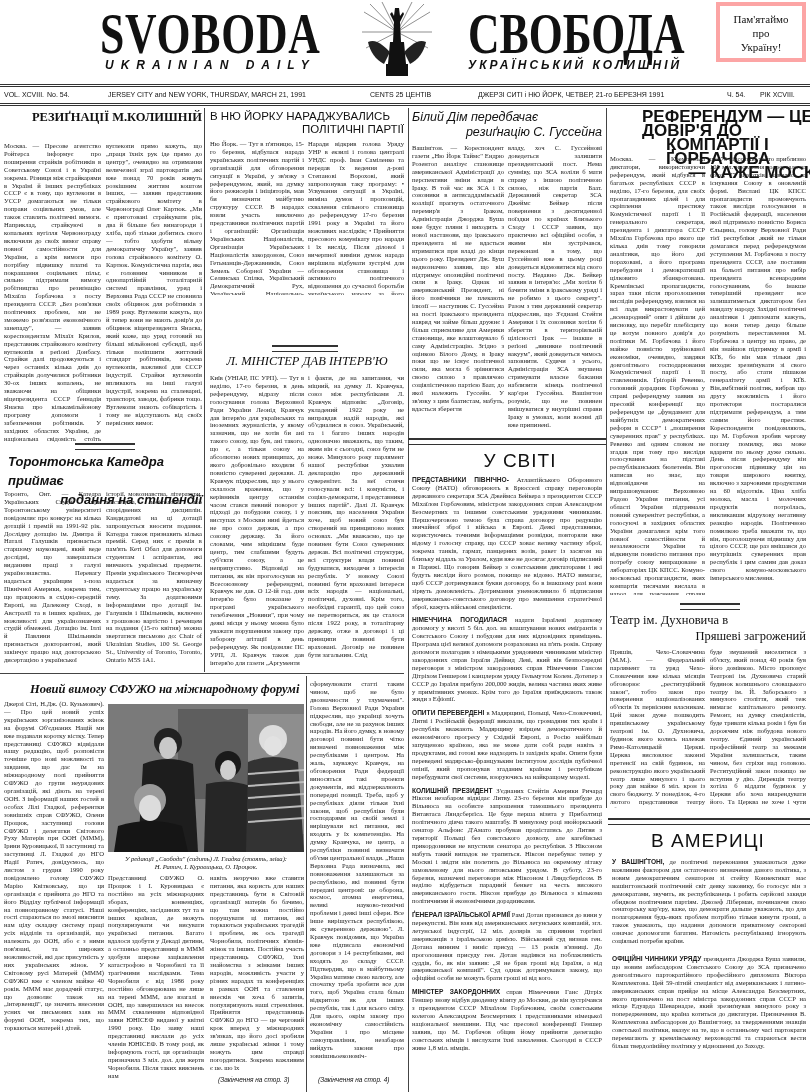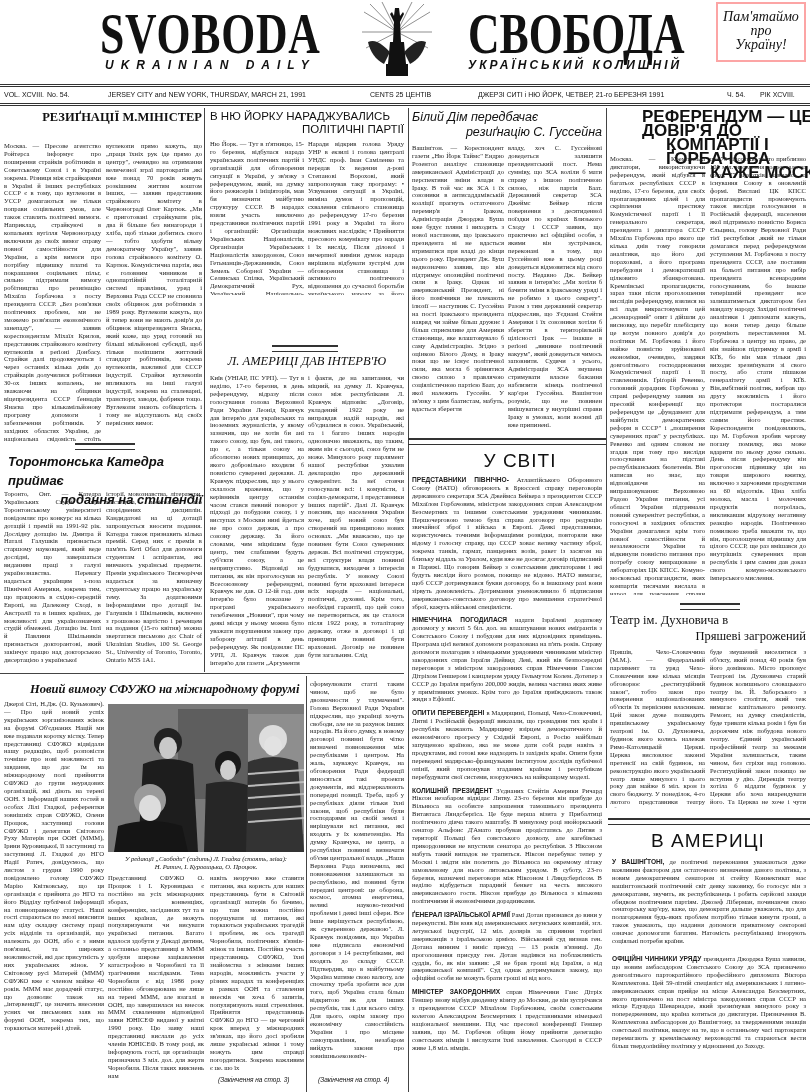--- a/index.html
+++ b/index.html
@@ -4,21 +4,21 @@
 <style>
   html,body{margin:0;padding:0;background:#fff;}
   body{width:810px;height:1092px;overflow:hidden;position:relative;color:#111;font-family:"Liberation Serif","DejaVu Serif",serif;}
   .abs{position:absolute;}
   .masthead{left:0;top:0;width:810px;height:80px;}
   .mast-latin{position:absolute;left:100px;top:4px;font-family:"Liberation Serif",serif;font-weight:bold;font-size:56px;letter-spacing:1px;transform:scaleX(0.78);transform-origin:left top;line-height:60px;}
   .mast-latin-sub{position:absolute;left:105px;top:58px;font-family:"Liberation Sans",sans-serif;font-weight:bold;font-style:italic;font-size:12px;letter-spacing:7px;}
   .mast-cyr{position:absolute;left:468px;top:4px;font-family:"Liberation Serif",serif;font-weight:bold;font-size:56px;line-height:60px;transform:scaleX(0.78);transform-origin:left top;}
   .mast-cyr-sub{position:absolute;left:468px;top:58px;font-family:"Liberation Sans",sans-serif;font-weight:bold;font-style:italic;font-size:12px;letter-spacing:3px;}
   .emblem{position:absolute;left:362px;top:2px;width:70px;height:76px;}
-  .motto{position:absolute;left:716px;top:2px;width:90px;height:60px;border:2px solid #fca5a5;font-style:italic;font-size:14px;text-align:center;line-height:14px;padding-top:6px;box-sizing:border-box;}
+  .motto{position:absolute;left:716px;top:2px;width:90px;height:60px;border:4px solid #fca5a5;font-size:11px;text-align:center;line-height:14px;padding-top:6px;box-sizing:border-box;}
   .dateline{position:absolute;left:0;top:84px;width:810px;height:16px;border-top:3px double #333;border-bottom:3px double #333;font-family:"Liberation Sans",sans-serif;font-size:7px;line-height:16px;}
   .dateline span{position:absolute;top:0;white-space:nowrap;}
   .vrule{position:absolute;width:1px;background:#444;}
   .hrule{position:absolute;height:1px;background:#444;}
   .hdbl{position:absolute;height:4px;border-top:2px solid #333;border-bottom:1px solid #333;}
   .head{position:absolute;font-family:"Liberation Sans",sans-serif;font-weight:bold;color:#111;}
   .head-serif{font-family:"Liberation Serif",serif;}
   .head-ital{font-style:italic;font-weight:bold;}
   .col{position:absolute;font-size:6.6px;line-height:7.9px;text-align:justify;overflow:hidden;color:#222;}
   .col p{margin:0;text-indent:8px;}
@@ -72,21 +72,21 @@
   <span style="left:478px">ДЖЕРЗІ СИТІ і НЮ ЙОРК, ЧЕТВЕР, 21-го БЕРЕЗНЯ 1991</span>
   <span style="left:727px">Ч. 54.</span>
   <span style="left:760px">РІК XCVIII.</span>
 </div>
 
 <div class="vrule" style="left:204px;top:108px;height:200px"></div>
 <div class="vrule" style="left:408px;top:108px;height:984px"></div>
 <div class="vrule" style="left:606px;top:108px;height:700px"></div>
 
 <div class="head head-serif" style="left:4px;top:110px;width:198px;font-size:12.5px;line-height:14px;">
-  <div style="text-align:right">РЕЗИҐНАЦІЇ М.МІНІСТЕР</div>
+  <div style="text-align:right">РЕЗИҐНАЦІЇ М.КОЛИШНІЙ</div>
 </div>
 <div class="col" style="left:4px;top:142px;width:97px;height:300px">Москва. — Пресове агентство Ройтерса інформує про поширення страйків робітників в Советському Союзі і в Україні зокрема. Різниця між страйкарями в Україні й інших республіках СССР є в тому, що вуглекопи в УССР домагаються не тільки поправи соціяльних умов, але також ставлять політичні вимоги. Наприклад, страйкуючі в копальнях вугілля Червонограду включили до своїх вимог справу повної самостійности для України, а крім вимоги про потрібну підвишку платні та покрашання соціяльних пільг, сильно підтримали вимогу робітництва про резиґнацію Міхаїла Ґорбачова з посту президента СССР. „Без розв'язки політичних проблем, ми не зможемо розв'язати економічного занепаду", — заявив кореспондентам Міхаїл Крилов, представник страйкового комітету вуглекопів в реґіоні Донбасу. Страйки далі продовжуються і через останніх кілька днів до страйкарів долучилися робітники 30-ох інших копалень, не зважаючи на обіцянки віцепрезидента СССР Ґеннадія Янаєва про кількамільйонову програму допомоги і забезпечення робітників. У західних областях України, де національна свідомість стоїть дуже високо,</div>
 <div class="col" style="left:106px;top:142px;width:96px;height:300px">вуглекопи прямо кажуть, що „праця їхніх рук іде прямо до центру", очевидно на отримання величезної зграї партократів ,які вже понад 70 років живуть розкішним життям коштом інших, — заявив представник страйкового комітету в Червонограді Олег Картюк. „Ми є приготовані страйкувати рік, два й більше без винагороди і хліба, щоб тільки добитись свого — тобто здобути вільну демократичну Україну", заявив голова страйкового комітету О. Картюк. Комуністична партія, яка є головним чинником в однопартійній тоталітарній системі правління, уряд і Верховна Рада СССР не сповнила своїх обіцянок для робітників з 1989 року. Вуглекопи кажуть, що й тепер вони не мають довір'я до обіцянок віцепрезидента Янаєва, який каже, що уряд готовий на більші мільйонові субсидії, щоб тільки поліпшити життєвий стандарт робітників, зокрема вуглекопів, важливої для СССР індустрії. Страйки вуглекопів впливають на інші галузі індустрії, зокрема на сталеварні, транспорт, заводи, фабрики тощо. Вуглекопи знають собівартість і тому не відступають від своїх первісних вимог.</div>
 <div class="hdbl" style="left:75px;top:443px;width:60px"></div>
 
 <div class="head head-ital head-serif" style="left:8px;top:452px;width:194px;font-size:13px;line-height:19px;font-family:'Liberation Sans',sans-serif;">
   <div>Торонтонська Катедра приймає</div>
   <div style="text-align:right">подання на стипендії</div>
 </div>
 <div class="col" style="left:4px;top:490px;width:97px;height:176px">Торонто, Онт. — Катедра Українських Студій при Торонтонському університеті повідомляє про конкурс на кілька дотацій і премій на 1991-92 рік. Дослідну дотацію ім. Дмитра й Наталі Галушків признається старшому науковцеві, який веде дослідні, що завершаться виданням праці з галузі українознавства. Перевагу надається українцям з-поза Північної Америки, зокрема тим, що працюють в східно-середній Европі, на Далекому Сході, в Австралії та в інших країнах, де можливості для українознавчих студій обмежені. Дотацію ім. Іллі й Павлини Шкільників признається докторантові, який закінчує працю над докторською дисертацією з української</div>
@@ -95,21 +95,21 @@
 <div class="vrule" style="left:204px;top:296px;height:376px"></div>
 
 <div class="head" style="left:210px;top:110px;width:194px;font-size:11.5px;line-height:13px;font-weight:normal;">
   <div>В НЮ ЙОРКУ НАРАДЖУВАЛИСЬ</div>
   <div style="text-align:right">ПОЛІТИЧНІ ПАРТІЇ</div>
 </div>
 <div class="col" style="left:210px;top:140px;width:94px;height:155px">Ню Йорк. — Тут в п'ятницю, 15-го березня, відбулася нарада українських політичних партій і організацій для обговорення ситуації в Україні, у зв'язку з референдумом, який, на думку його режисерів і ініціяторів, мав би визначити майбутню структуру СССР. В нарадах взяли участь виключно представники політичних партій і організацій: Організація Українських Націоналістів, Організація Українських Націоналістів закордоном, Союз Гетьманців-Державників, Союз Земель Соборної України — Селянська Спілка, Український Демократичний Рух, Український Національно-Державний Союз, Українська Демократично-Республіканська Партія, Українське Національно-Демократичне Об'єднання, Українська Революційна Демократична Партія.</div>
 <div class="col" style="left:308px;top:140px;width:96px;height:155px">Наради відкрив голова Уряду УНР в екзилі і голова централі УНДС проф. Іван Саміленко та передав їх ведення д-рові Степанові Ворохові, який запропонував таку програму: • Усвування ситуації в Україні, виміна думок і пропозицій, схвалення спільного становища до референдуму 17-го березня 1991 року в Україні та його можливих наслідків; • Прийняття пресового комунікату про наради і їх вислід. Після ділової і вичерпної виміни думок нарада вирішила відбувати зустрічі для обговорення становища і активного політичного відношення до сучасної боротьби українського народу за його національну і державну незалежність.</div>
 <div class="hdbl" style="left:272px;top:345px;width:66px"></div>
 
-<div class="head head-ital head-serif" style="left:210px;top:354px;width:194px;font-size:12.5px;text-align:center;font-weight:normal;">Л. АМЕРИЦІ ДАВ ІНТЕРВ'Ю</div>
+<div class="head head-ital head-serif" style="left:210px;top:354px;width:194px;font-size:12.5px;text-align:center;font-weight:normal;">Л. МІНІСТЕР ДАВ ІНТЕРВ'Ю</div>
 <div class="col" style="left:210px;top:374px;width:94px;height:296px">Київ (УНІАР, ПС УРП). — Тут в неділю, 17-го березня, в день референдуму, відразу після голосування голова Верховної Ради України Леонід Кравчук дав інтерв'ю для українських та іноземних журналістів, у якому зазначив, що не хотів би ані такого союзу, що був, ані такого, що є, а тільки союзу на абсолютно нових принципах, до якого добровільно входили б повністю суверенні держави. Л. Кравчук підкреслив, що у нього склалося враження, що у керівників центру останнім часом стався певний поворот у підході до побудови союзу, і у виступах з Москви нині йдеться не про союз держав, а про союзну державу. За його словами, чим міцнішим буде центр, тим слабшими будуть суб'єкти союзу, а це неприпустимо. Відповіді на питання, як він проголосував на Всесоюзному референдумі, Кравчук не дав. О 12-ій год. дня інтерв'ю було показане у програмі українського телебачення „Новини", при чому деякі місця у ньому можна було уважати порушенням закону про заборону агітації в день референдуму. Як повідомляє ПС УРП, Л. Кравчук також дав інтерв'ю для газети „Аргументи</div>
 <div class="col" style="left:308px;top:374px;width:96px;height:296px">і факти, де на запитання, чи міцний, на думку Л. Кравчука, союз між республіками Л. Кравчук відповів: „Договір, укладений 1922 року не виправдав надій народів, які об'єдналися в союз. Український, та і багато інших народів однозначно вважають, що таким, яким він є сьогодні, союз бути не може. Минулого року парлямент нашої республіки ухвалив декларацію про державний суверенітет. За неї стовчи голосували всі: і комуністи, і соціял-демократи, і представники інших партій". Далі Л. Кравчук пояснив, що населення України хоче, щоб новий союз був створений на принципово нових основах. „Ми вважаємо, що це повинен бути Союз суверенних держав. Всі політичні структури, всі структури влади повинні будуватися, виходячи з інтересів республік. У новому Союзі повинні бути враховані інтереси всіх народів — національні, політичні, духовні. Крім того, необхідні гарантії, що цей союз не перетвориться, як це сталося після 1922 року, в тоталітарну державу, отже в договорі і ці принципи повинні бути враховані. Договір не повинен бути загальним. Слід</div>
 <div class="col" style="left:310px;top:680px;width:94px;height:390px">сформулювати статті таким чином, щоб не було двозначности у тлумаченні". Голова Верховної Ради України підкреслив, що українці хочуть свободи, але не за рахунок інших народів. На його думку, в новому договорі повинні бути чітко визначені повноваження між республіками і центром. На жаль, зауважує Кравчук, на обговорення Ради федерації виносяться такі проекти документів, які віддзеркалюють попередні позиції. Треба, щоб у республіках діяли тільки їхні закони, щоб республіки були господарями на своїй землі і вирішували всі питання, які входять у їх компетенцію. На думку Кравчука, не центр, а республіки повинні визначати об'єми центральної влади. „Наша Верховна Рада визначила, які повноваження залишаються за республікою, які повинні бути передані центрові: це оборона, космос, атомна енергетика, великі науково-технічні проблеми і деякі інші сфери. Все інше вирішується республікою, як суверенною державою". Л. Кравчук повідомив, що Україна вже підписала економічні договори з 14 республіками, які входять до складу СССР. Підтвердив, що в майбутньому Україна матиме свою валюту, але спочатку треба зробити все для того, щоб Україна стала більш відкритою як для інших республік, так і для всього світу. Для цього, окрім закону про економічну самостійність України і про місцеве самоуправління, незабаром вийдуть закони про зовнішньоекономіч-</div>
 <div class="cont" style="left:318px;top:1076px;">(Закінчення на стор. 4)</div>
 <div class="vrule" style="left:306px;top:676px;height:416px"></div>
 
 <div class="head head-ital head-serif" style="left:30px;top:682px;width:280px;font-size:12.5px;">Новий вимогу СФУЖО на міжнародному форумі</div>
 <div class="col" style="left:4px;top:700px;width:100px;height:390px">Джерзі Сіті, Н.Дж. (О. Кузьмович). — Про цей новий успіх українських зорганізованих жінок на форумі Об'єднаних Націй ми вже подавали коротку вістку. Тепер представниці СФУЖО відвідали нашу редакцію, щоб розповісти точніше про нові можливості та завдання, що дає їм на міжнародному полі прийняття СФУЖО до групи неурядових організацій, які діють на терені ООН. З інформації наших гостей в особах Лілі Гладкої, референтки зовнішніх справ СФУЖО, Олени Процюк, заступниці голови СФУЖО і делегатки Світового Руху Матерів при ООН (МММ), Ірини Куровицької, її заступниці та заступниці Л. Гладкої до НГО Надії Ратич, довідуємось, що листом з грудня 1990 року повідомлено голову СФУЖО Марію Квітковську, що ця організація є прийнята до НГО та його Відділу публічної інформації на повноправному статусі. Наші гості стараються по змозі вияснити нам цілу складну систему праці усіх відділів та організацій, що належать до ООН, або є з ними пов'язані, та широких можливостей, які дає присутність у них українських жінок. У Світовому русі Матерей (МММ) СФУЖО вже є членом майже 40 років. МММ має дорадчий статус, що дозволяє також на „інтервенції", це значить внесення усних чи письмових заяв на форумі ООН, зокрема тих, що торкаються матерей і дітей.</div>
 <div class="photo" style="left:108px;top:704px;width:196px;height:148px;">
   <svg width="196" height="148" viewBox="0 0 196 148">

